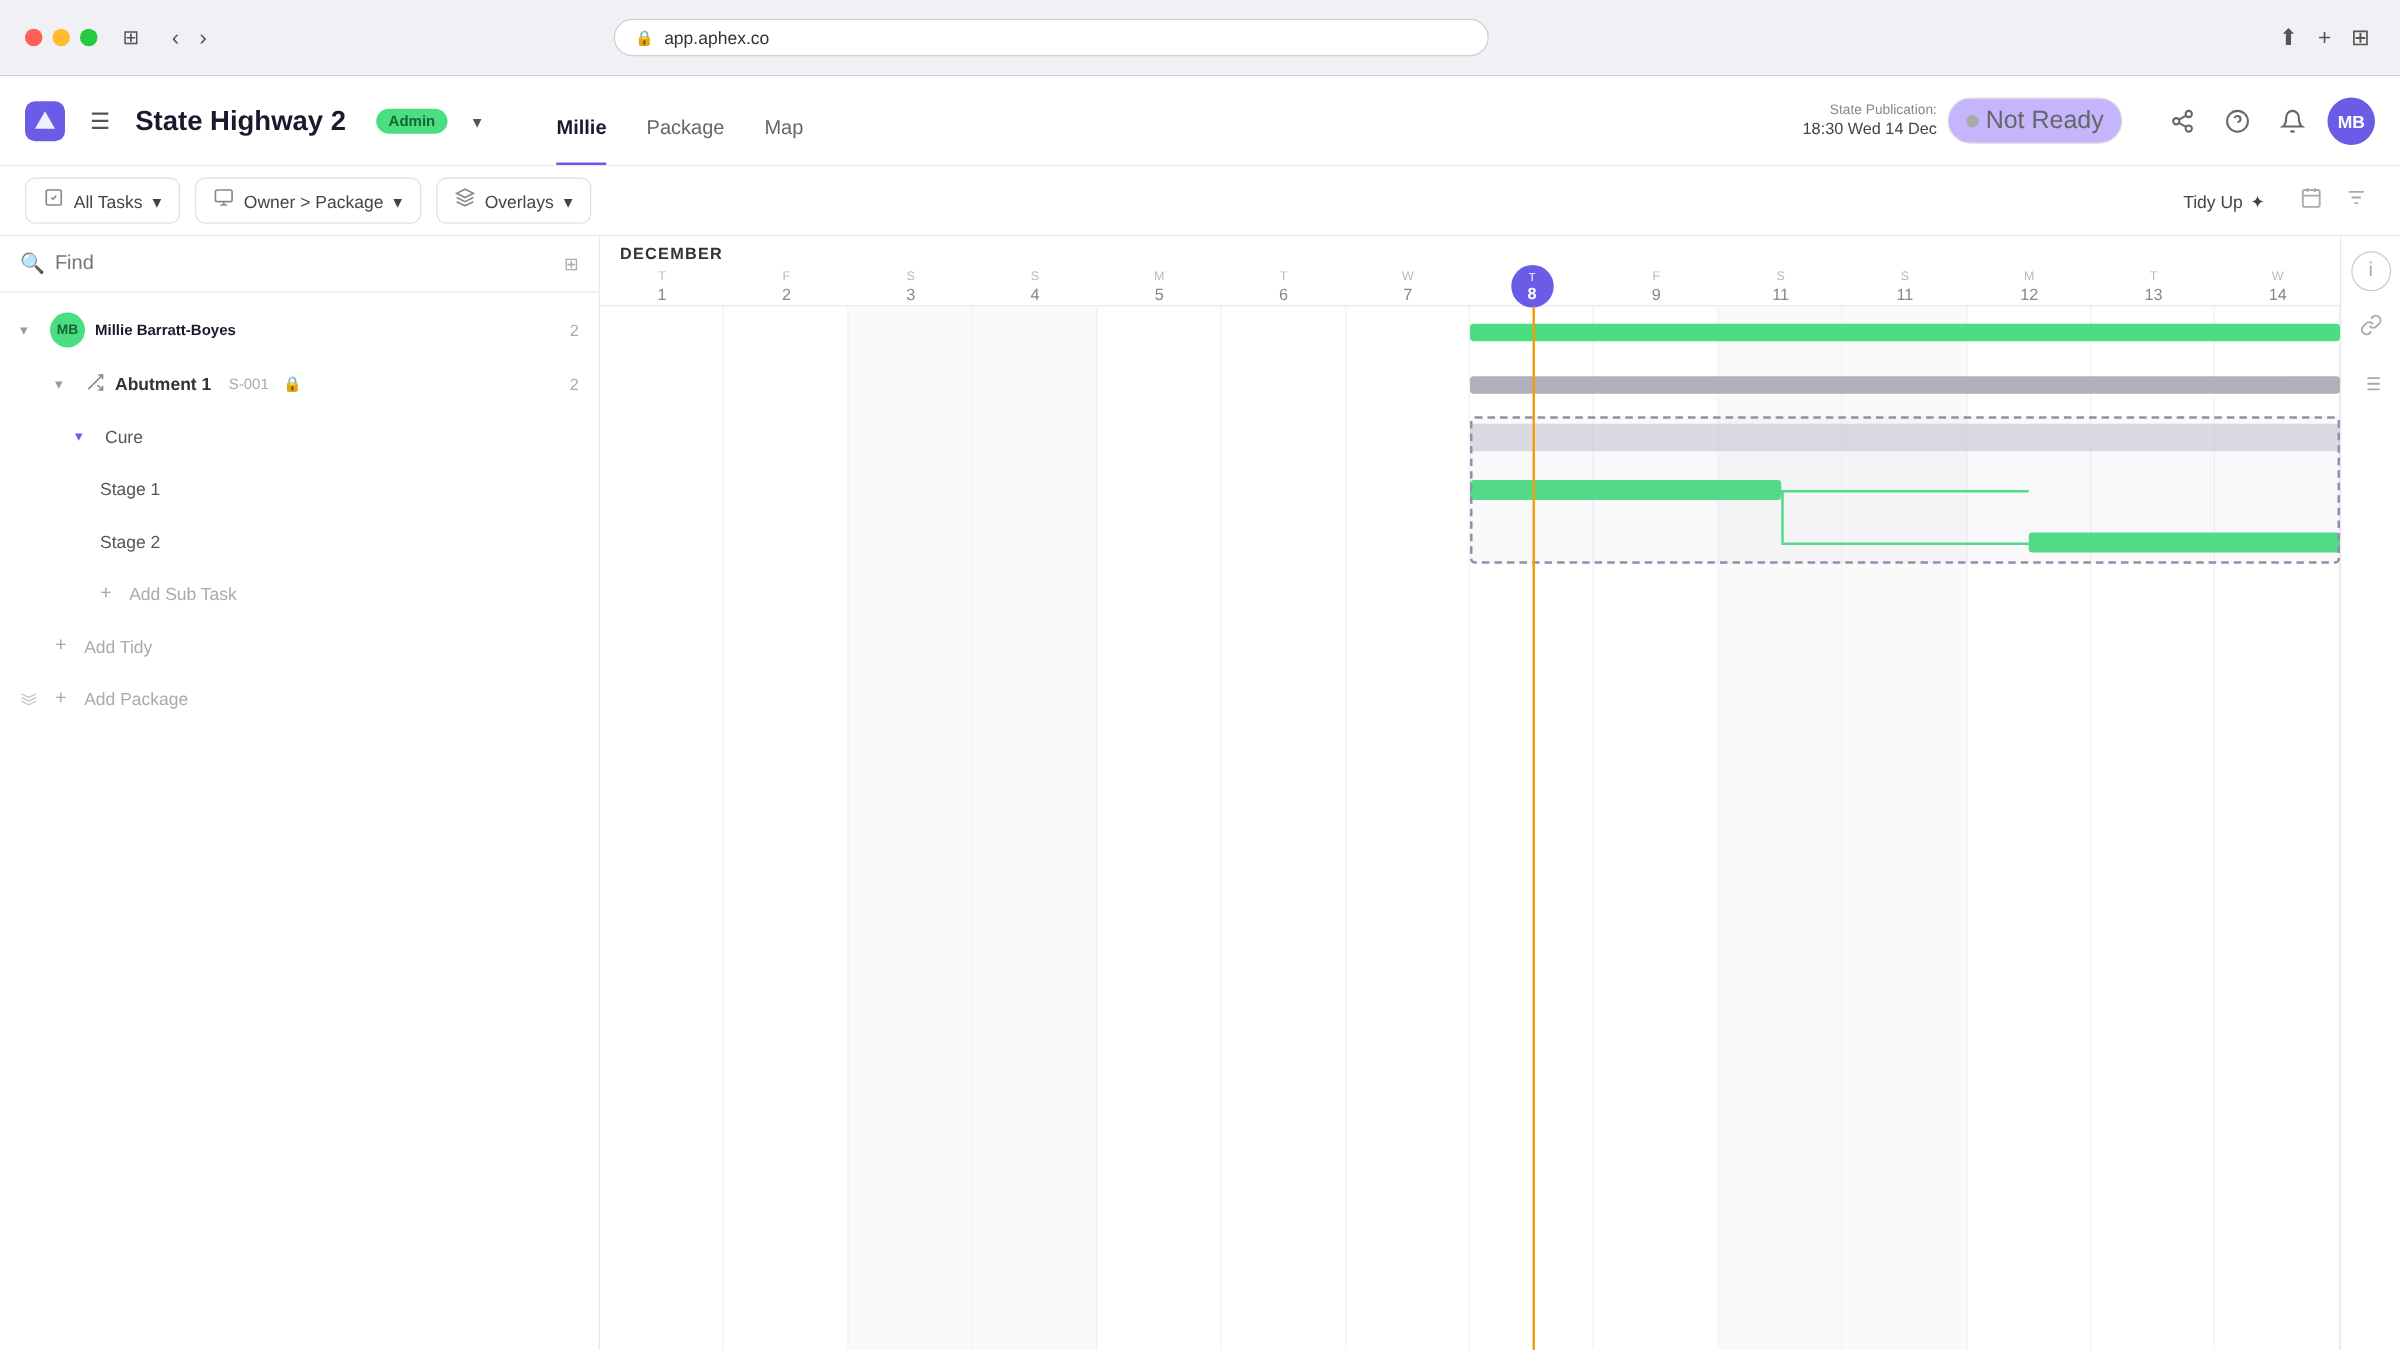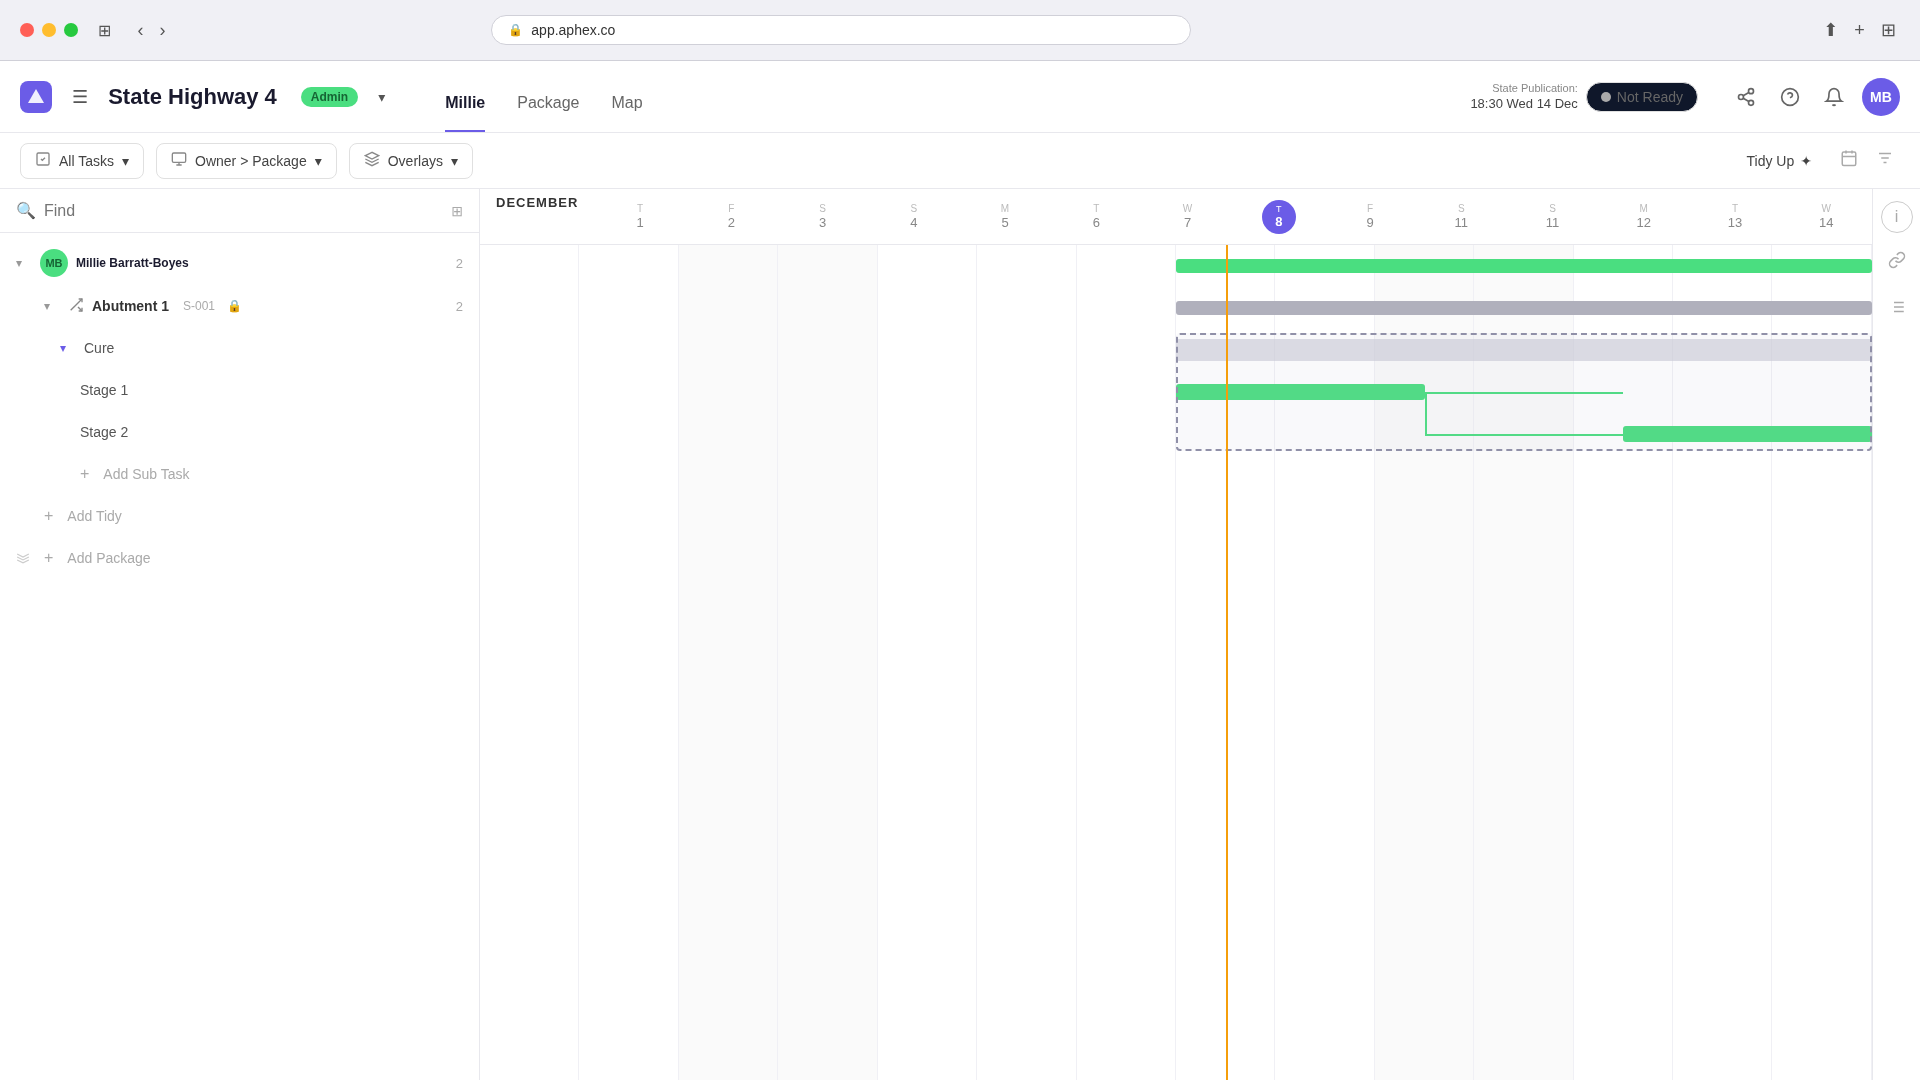--- a/index.html
+++ b/index.html
@@ -140,25 +140,25 @@
     }
     .pub-date {
       font-size: 13px;
       color: #444;
       font-weight: 500;
     }
     .not-ready-badge {
       display: flex;
       align-items: center;
       gap: 6px;
-      background: #0f172a;
+      background: #c4b5fd;
       border: 1px solid #e0e0e0;
       border-radius: 20px;
       padding: 6px 14px;
-      font-size: 14px;
+      font-size: 20px;
       color: #666;
       font-weight: 500;
     }
     .status-dot {
       width: 10px;
       height: 10px;
       border-radius: 50%;
       background: #aaa;
     }
 
@@ -380,21 +380,21 @@
       overflow: hidden;
       background: white;
       position: relative;
     }
 
     
     .date-header {
       height: 56px;
       border-bottom: 1px solid #e8e8ed;
       display: flex;
-      flex-direction: row;
+      flex-direction: column;
       flex-shrink: 0;
     }
     .month-label {
       font-size: 13px;
       font-weight: 600;
       color: #333;
       padding: 6px 16px 2px;
       letter-spacing: 1px;
     }
     .day-labels {
@@ -498,21 +498,21 @@
 
 <div class="app-container">
 
   <div class="app-header">
     <div class="app-logo">
       <svg viewBox="0 0 20 20" fill="white">
         <polygon points="10,2 18,16 2,16" fill="white" opacity="0.9"></polygon>
       </svg>
     </div>
     <button class="hamburger-btn">☰</button>
-    <span class="project-title">State Highway 4</span>
+    <span class="project-title">State Highway 2</span>
     <span class="admin-badge">Admin</span>
     <button class="chevron-btn">▾</button>
 
     <nav class="nav-tabs">
       <button class="nav-tab active">Millie</button>
       <button class="nav-tab">Package</button>
       <button class="nav-tab">Map</button>
     </nav>
 
     <div class="pub-status">

